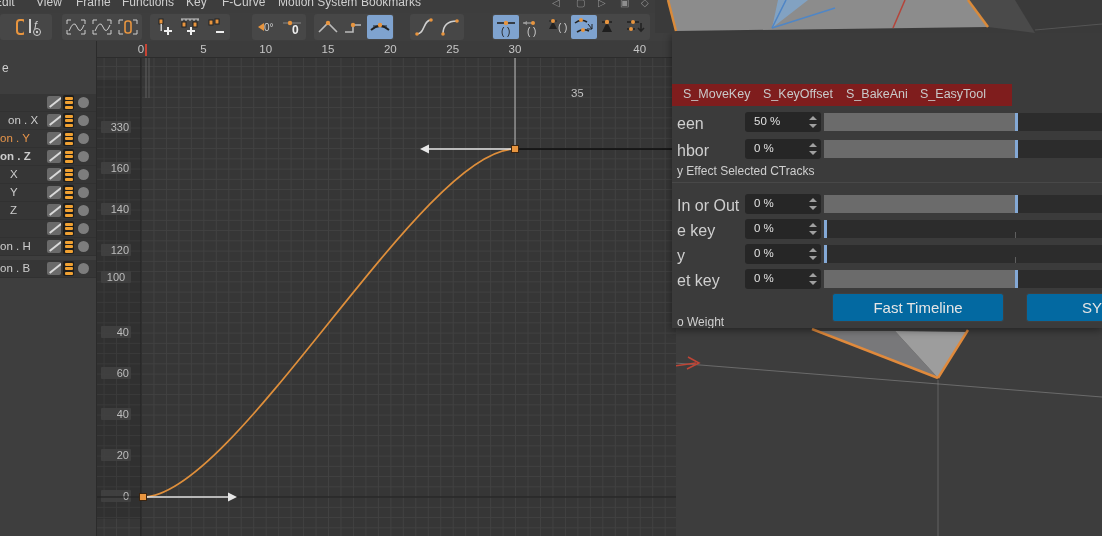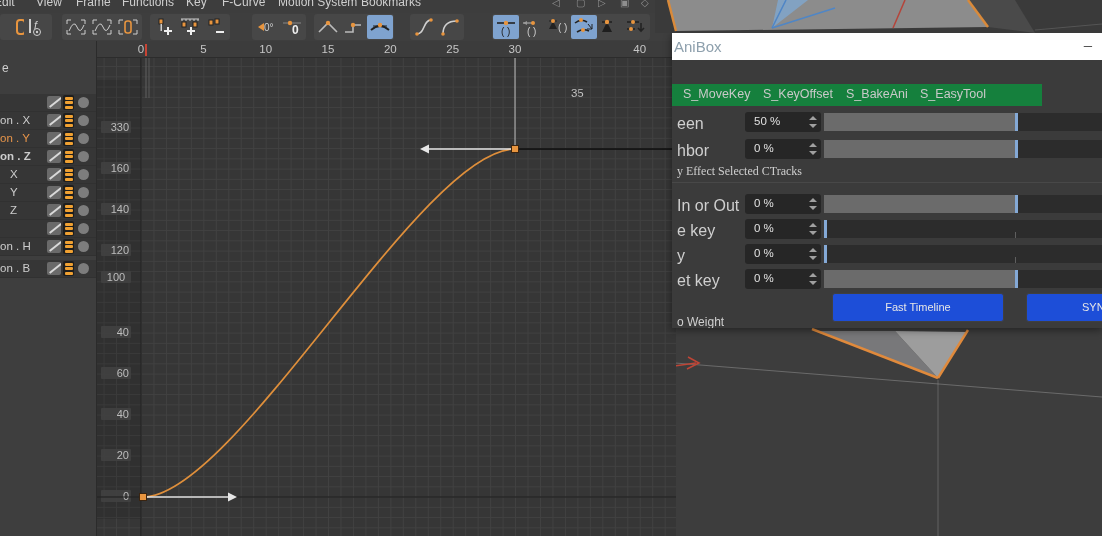--- a/index.html
+++ b/index.html
@@ -47,38 +47,38 @@
     background-position: 6.6px 0, 0 8.1px; }
   #vcol-shade { position:absolute; left:0; top:39px; width:43px; height:439px; background:rgba(0,0,0,0.10); }
   .ylabel { position:absolute; left:4px; width:30px; text-align:right; font-size:11px; color:#bdbdbd; background:rgba(66,66,66,0.85); padding:0 2px; border-radius:1px; }
   #curve-svg { position:absolute; left:0; top:17px; }
 
   
   #anibox { position:absolute; left:672px; top:33px; width:430px; height:295px; background:#3b3b3b; z-index:4; box-shadow:0 2px 8px rgba(0,0,0,0.45); overflow:hidden; }
   #anibox-titlebar { position:absolute; left:0; top:0; width:430px; height:27px; background:#ffffff; }
   #anibox-title { position:absolute; left:2px; top:5px; font-size:15px; color:#8ea0ad; }
   #anibox-min { position:absolute; right:10px; top:3px; font-size:15px; color:#555; }
-  #anibox-tabs { position:absolute; left:0; top:51px; width:370px; height:22px; background:#15803d; }
+  #anibox-tabs { position:absolute; left:0; top:51px; width:340px; height:22px; background:#7f1d1d; }
   .ab-tab { position:absolute; top:3px; font-size:12.5px; color:#c9c9c9; white-space:nowrap; }
   .ab-row { position:absolute; left:0; width:430px; height:22px; }
   .ab-label { position:absolute; left:5px; top:4px; font-size:16px; color:#cfcfcf; white-space:nowrap; }
   .ab-field { position:absolute; left:73px; top:1px; width:76px; height:20px; background:#262626; border-radius:3px; }
   .ab-value { position:absolute; left:9px; top:3px; font-size:11.5px; color:#e0e0e0; }
   .ab-spin { position:absolute; right:4px; top:3px; width:8px; height:14px; }
   .ab-spin b, .ab-spin i { position:absolute; left:0; width:0; height:0; border-left:4px solid transparent; border-right:4px solid transparent; }
   .ab-spin b { top:1px; border-bottom:4px solid #a0a0a0; }
   .ab-spin i { bottom:1px; border-top:4px solid #a0a0a0; }
   .ab-slider { position:absolute; left:152px; top:2px; width:278px; height:18px; background:#2c2c2c; }
   .ab-slider .fill { position:absolute; left:0; top:0; height:18px; background:#6b6b6b; }
   .ab-slider .handle { position:absolute; top:0; width:3px; height:18px; background:#84a9d6; }
   .ab-slider .tick { position:absolute; top:12px; width:1px; height:6px; background:#5f5f5f; }
-  #ab-ctracks { position:absolute; left:5px; font-size:12px; color:#cfcfcf;font-family:Liberation Serif, serif; }
+  #ab-ctracks { position:absolute; left:5px; font-size:12px; color:#cfcfcf; }
   #ab-sep { position:absolute; left:0; width:430px; height:1px; background:#484848; }
   #ab-weight { position:absolute; left:5px; font-size:12px; color:#cfcfcf;margin-top:16px; }
-  .ab-btn { position:absolute; height:29px; background:#1d4ed8; border:1px solid #404040; border-radius:3px; color:#e6e6e6; font-size:11px; text-align:center; line-height:27px; overflow:hidden; white-space:nowrap; }
+  .ab-btn { position:absolute; height:29px; background:#0369a1; border:1px solid #404040; border-radius:3px; color:#e6e6e6; font-size:15px; text-align:center; line-height:27px; overflow:hidden; white-space:nowrap; }
 </style>
 </head>
 <body>
 
 <div id="stage">
 
   <div id="vp-top">
     <svg width="447" height="33">
       <polygon points="13,0 313,0 333,27 21,31" fill="#8c8c8c"></polygon>
       <polygon points="313,0 360,0 380,33 333,27" fill="#4a4a4a"></polygon>
@@ -296,21 +296,21 @@
             <span class="trk-label" style="left: 0px;"></span>
             <span class="trk-pencil"></span>
             <span class="trk-keys">
               <i></i>
               <i></i>
               <i></i>
             </span>
             <span class="trk-dot"></span>
           </div>
           <div class="trk-row" style="top: 71px;">
-            <span class="trk-label" style="left: 0px;">on . X</span>
+            <span class="trk-label" style="left: 8px;">on . X</span>
             <span class="trk-pencil"></span>
             <span class="trk-keys">
               <i></i>
               <i></i>
               <i></i>
             </span>
             <span class="trk-dot"></span>
           </div>
           <div class="trk-row" style="top: 89px;">
             <span class="trk-label sel" style="left: 0px; text-align: center;">on . Y</span>
@@ -434,24 +434,20 @@
         <polygon points="131,434.5 140,439 131,443.5" fill="#e6e6e6"></polygon>
         <line x1="418" y1="91" x2="332" y2="91" stroke="#e6e6e6" stroke-width="1.5"></line>
         <polygon points="332,86.5 323,91 332,95.5" fill="#e6e6e6"></polygon>
         <rect x="42.5" y="435.5" width="7" height="7" fill="#e8953f" stroke="#3a2410" stroke-width="1"></rect>
         <rect x="414.5" y="87.5" width="7" height="7" fill="#e8953f" stroke="#3a2410" stroke-width="1"></rect>
       </svg>
     </div>
   </div>
 
   <div id="anibox">
-    <div id="anibox-titlebar">
-      <span id="anibox-title">AniBox</span>
-      <span id="anibox-min">–</span>
-    </div>
     <div id="anibox-tabs">
         <span class="ab-tab" style="left: 11px;">S_MoveKey</span>
         <span class="ab-tab" style="left: 91px;">S_KeyOffset</span>
         <span class="ab-tab" style="left: 174px;">S_BakeAni</span>
         <span class="ab-tab" style="left: 248px;">S_EasyTool</span>
       </div>
     <div id="anibox-rows">
         <div class="ab-row" style="top: 78px;">
           <span class="ab-label">een</span>
           <span class="ab-field">

